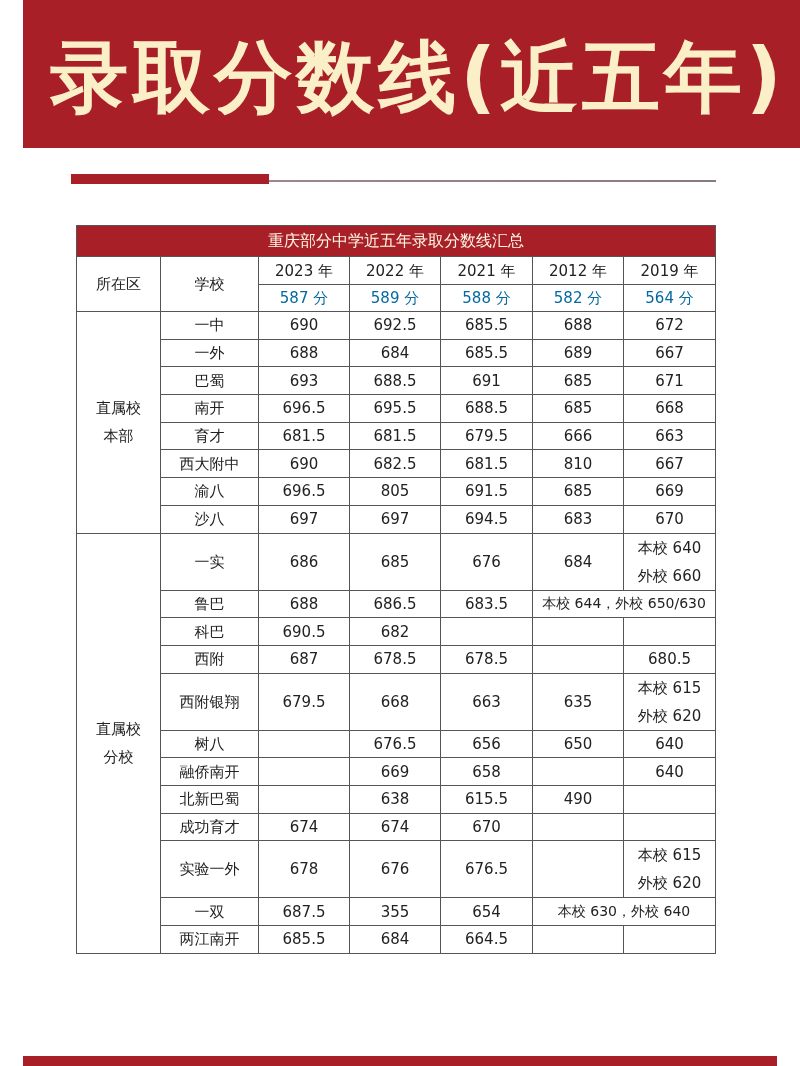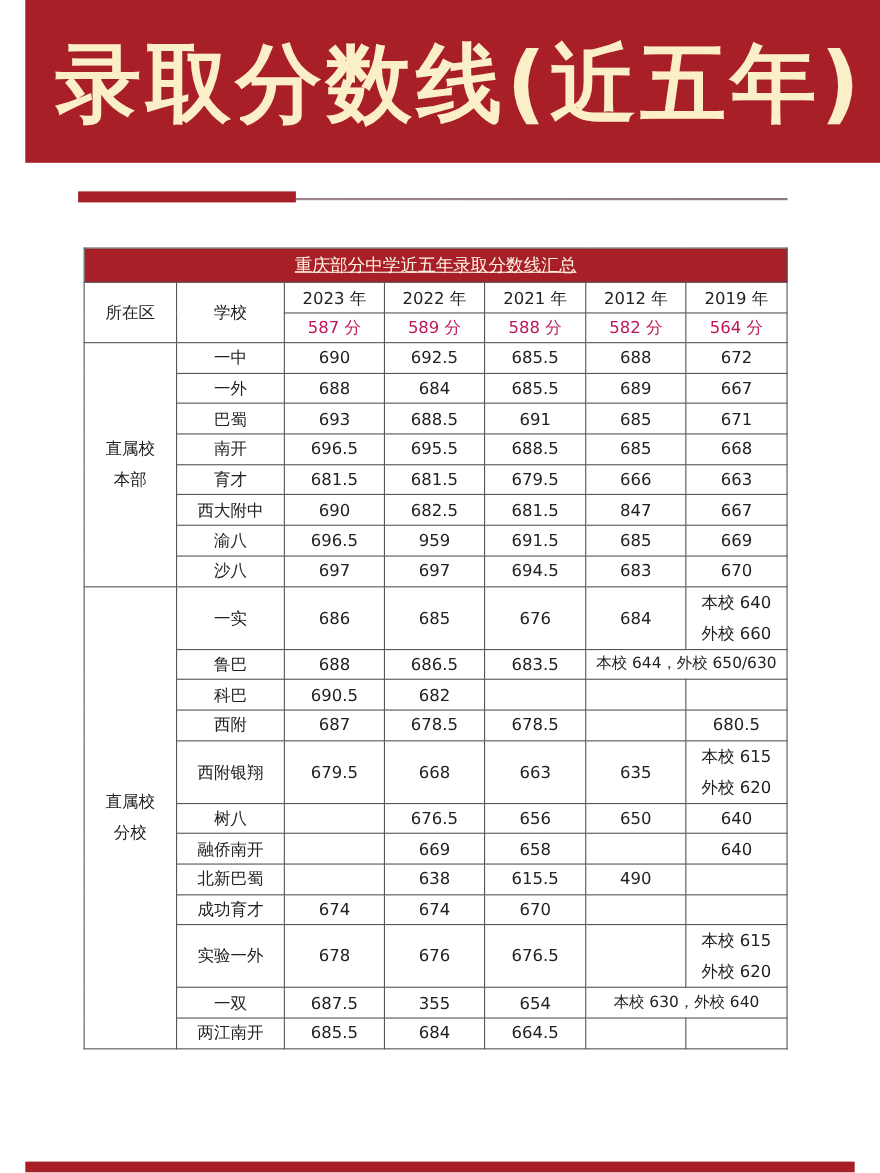--- a/index.html
+++ b/index.html
@@ -34,24 +34,24 @@
     position: absolute; left: 76px; top: 225px; width: 639px;
     border-collapse: collapse; table-layout: fixed;
     font-size: 15px;
   }
   table.scores td, table.scores th {
     border: 1px solid #555; padding: 0; text-align: center; vertical-align: middle;
     font-weight: normal; line-height: 1.2;
   }
   .title-row th {
     background: #a81f27; color: #fff6e6; font-weight: bold; height: 30px;
-    font-size: 16px; border-color: #a81f27; text-decoration: underline;
+    font-size: 16px; border-color: #a81f27;
   }
   .year-row th { height: 27px; }
-  .cutoff-row th { height: 26px; color: #be185d; font-weight: bold; }
+  .cutoff-row th { height: 26px; color: #0369a1; font-weight: bold; }
   tr.r1 td { height: 26.7px; }
   tr.r2 td { height: 54px; }
   .two-line span { display: block; line-height: 28px; text-align: center; }
   .region { font-size: 15px; }
 </style>
 </head>
 <body>
 
 <div class="banner">
   <div class="banner-title">录取分数线(近五年)</div>
@@ -132,27 +132,27 @@
     <td>681.5</td>
     <td>679.5</td>
     <td>666</td>
     <td>663</td>
   </tr>
   <tr class="r1">
     <td>西大附中</td>
     <td>690</td>
     <td>682.5</td>
     <td>681.5</td>
-    <td>847</td>
+    <td>810</td>
     <td>667</td>
   </tr>
   <tr class="r1">
     <td>渝八</td>
     <td>696.5</td>
-    <td>959</td>
+    <td>805</td>
     <td>691.5</td>
     <td>685</td>
     <td>669</td>
   </tr>
   <tr class="r1">
     <td>沙八</td>
     <td>697</td>
     <td>697</td>
     <td>694.5</td>
     <td>683</td>

